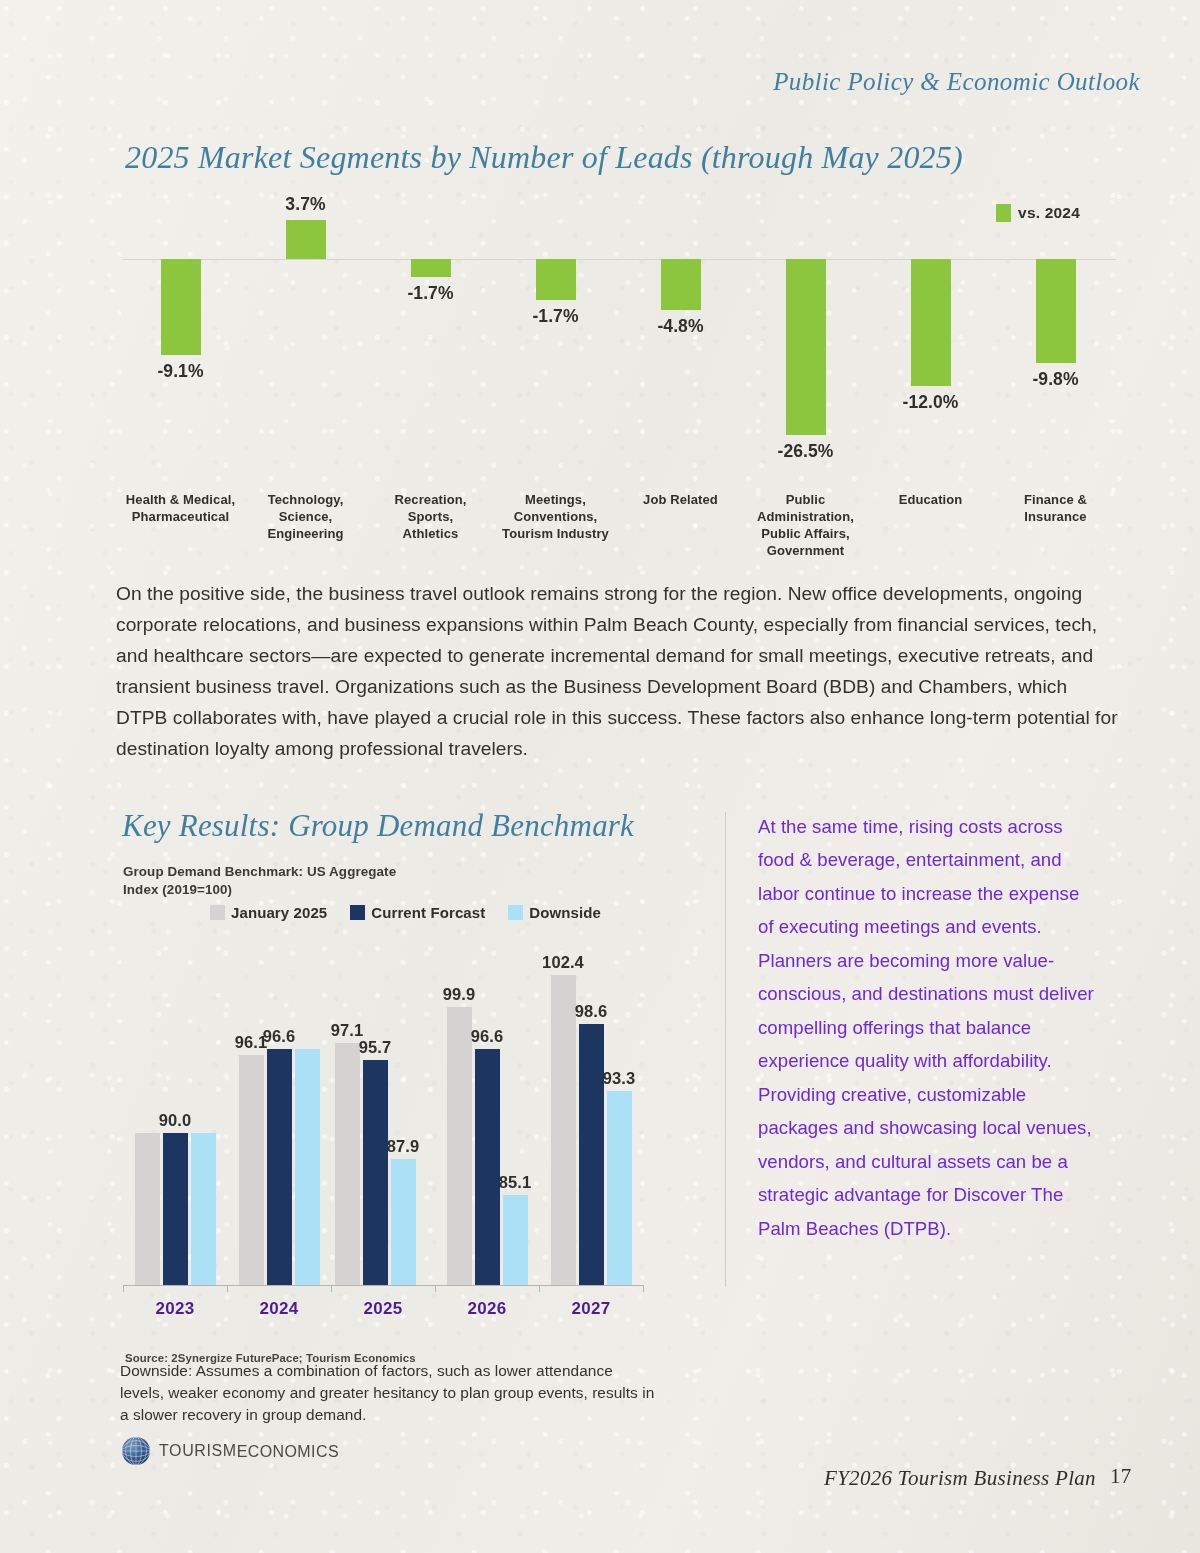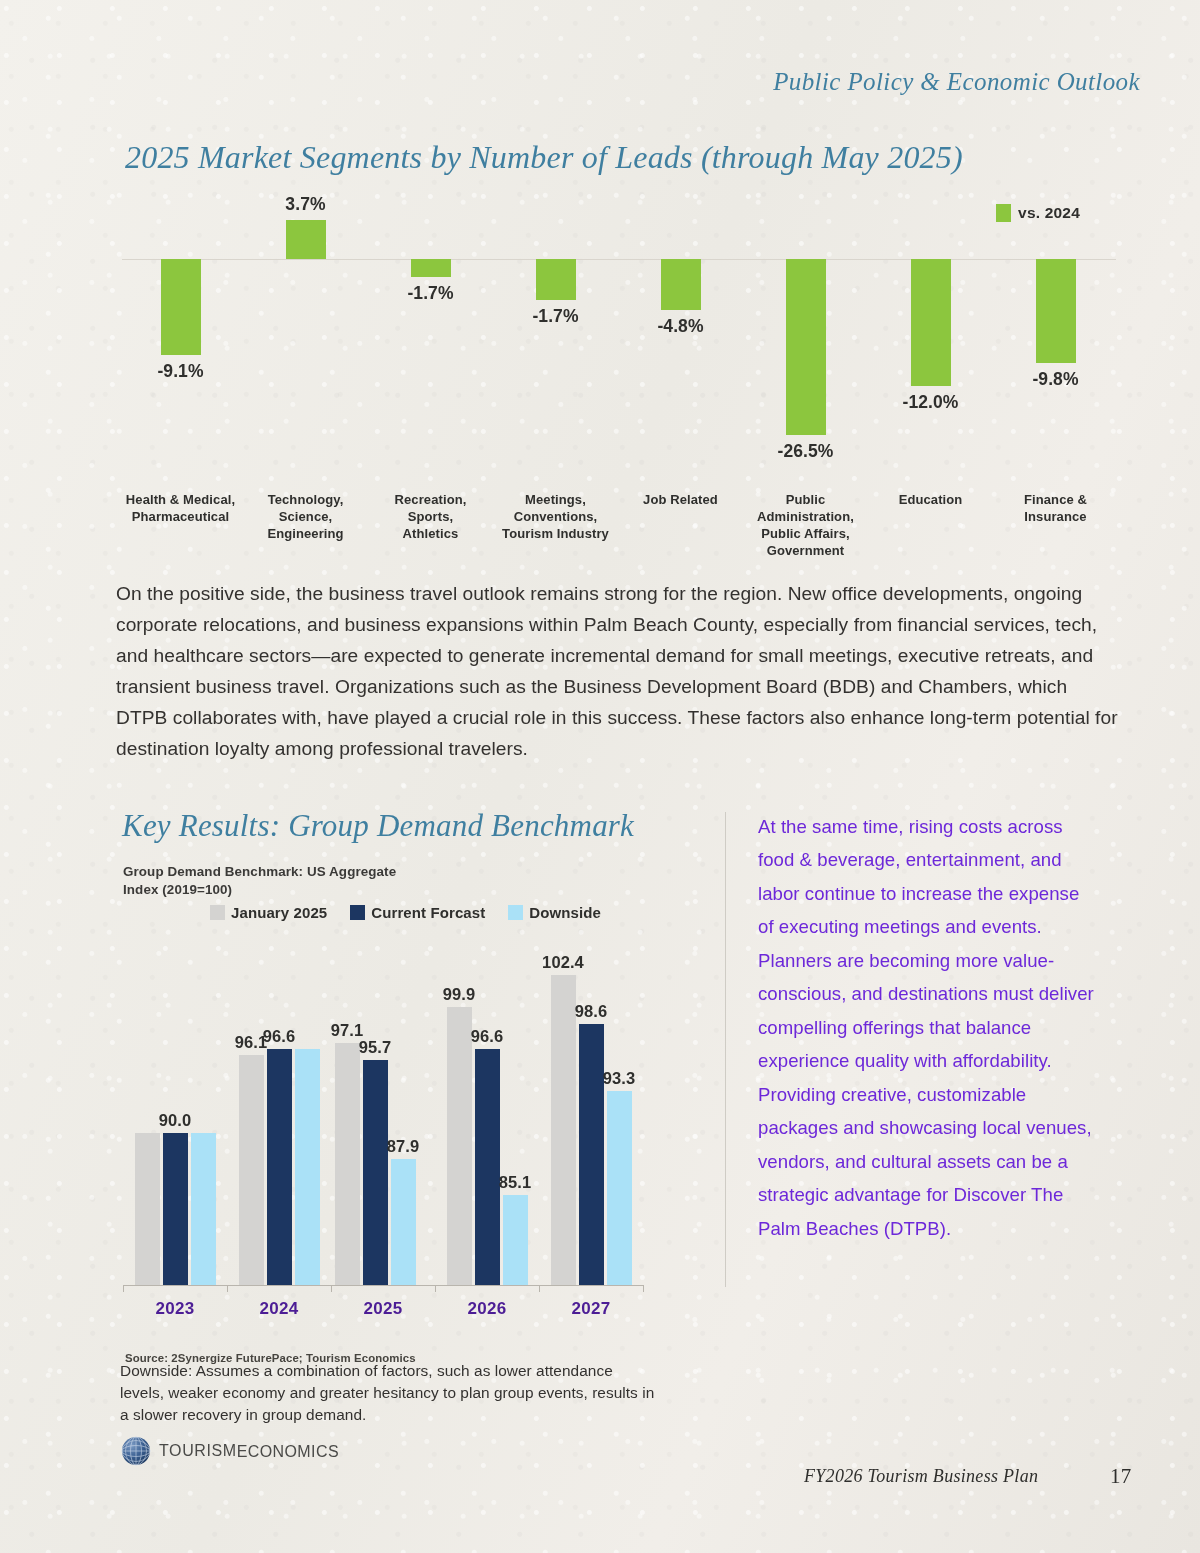--- a/index.html
+++ b/index.html
@@ -133,23 +133,23 @@
   .col-divider{
     position:absolute;left:725px;top:812px;width:1px;height:475px;background:#cfccc5;
   }
   .right-col{
     position:absolute;left:758px;top:810px;width:340px;
     font-size:18.6px;line-height:1.80;color:#6d28d9;letter-spacing:.05px;
   }
 
   
   .footer-title{
-    position:absolute;left:804px;top:1466px;
+    position:absolute;left:824px;top:1466px;
     font-family:"Liberation Serif", serif;font-style:italic;
-    font-size:18px;color:#2e2e2c;letter-spacing:.3px;white-space:nowrap;
+    font-size:21px;color:#2e2e2c;letter-spacing:.3px;white-space:nowrap;
   }
   .footer-page{
     position:absolute;left:1110px;top:1464px;
     font-family:"Liberation Serif", serif;
     font-size:21px;color:#2e2e2c;letter-spacing:.3px;
   }
 </style>
 </head>
 <body>
 

